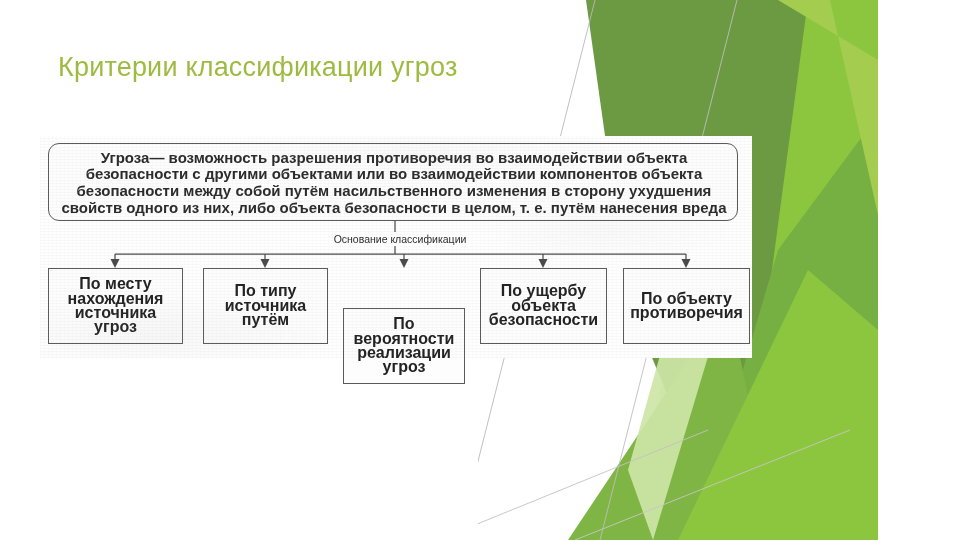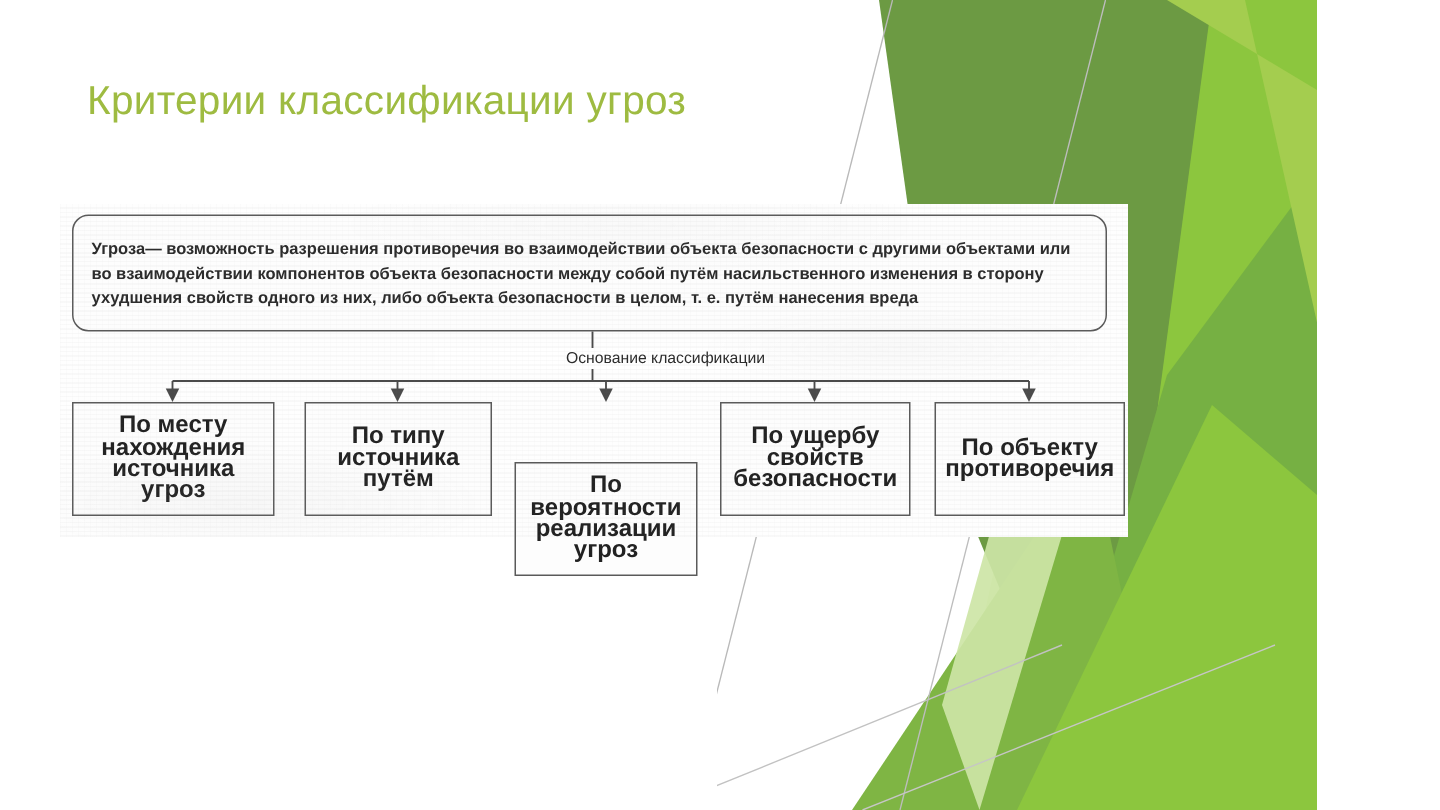--- a/index.html
+++ b/index.html
@@ -37,35 +37,35 @@
   
   #def-box{
     position:absolute;left:8px;top:7px;width:690px;height:78px;
     border:1.3px solid #5a5a5a;border-radius:11px;
     background:#fdfdfd;
     box-sizing:border-box;
   }
   #def-text{
     position:absolute;left:0;top:0;width:690px;height:78px;
     display:flex;align-items:center;justify-content:center;
-    text-align:left;
-    font-size:11px;line-height:16.6px;
+    text-align:center;
+    font-size:15px;line-height:16.6px;
     color:#2b2b2b;
     padding:2px 12px;box-sizing:border-box;
     font-weight:600;
   }
   #def-text b{font-weight:700;}
 
   
   #connectors{position:absolute;left:0;top:0;width:712px;height:222px;}
 
   
   #basis-label{
     position:absolute;left:250px;top:96px;width:220px;
-    text-align:right;
+    text-align:center;
     font-size:10.5px;line-height:14px;color:#2b2b2b;
     background:#ffffff;
     font-weight:500;
   }
 
   
   .leaf{
     position:absolute;top:132px;height:76px;
     border:1.3px solid #5a5a5a;
     background:#fdfdfd;
@@ -171,21 +171,21 @@
     <div class="leaf b0">
         <span>По месту нахождения источника угроз</span>
       </div>
     <div class="leaf b1">
         <span>По типу источника путём</span>
       </div>
     <div class="leaf b2">
         <span>По вероятности реализации угроз</span>
       </div>
     <div class="leaf b3">
-        <span>По ущербу свойств безопасности</span>
+        <span>По ущербу объекта безопасности</span>
       </div>
     <div class="leaf b4">
         <span>По объекту противоречия</span>
       </div>
 
   </div>
 
   <div id="grain"></div>
   <div id="smudge"></div>
 

